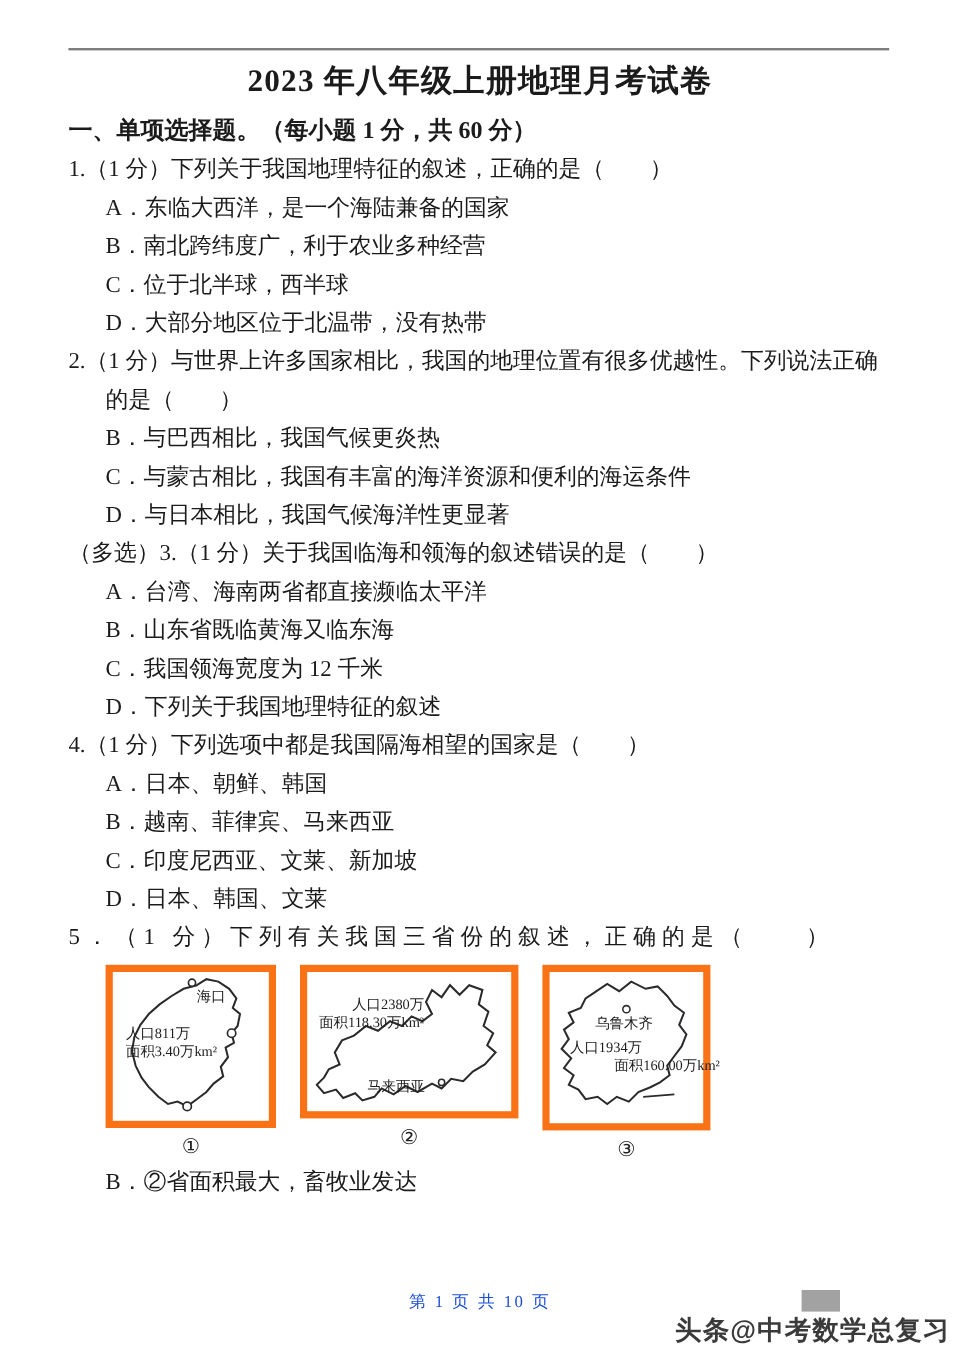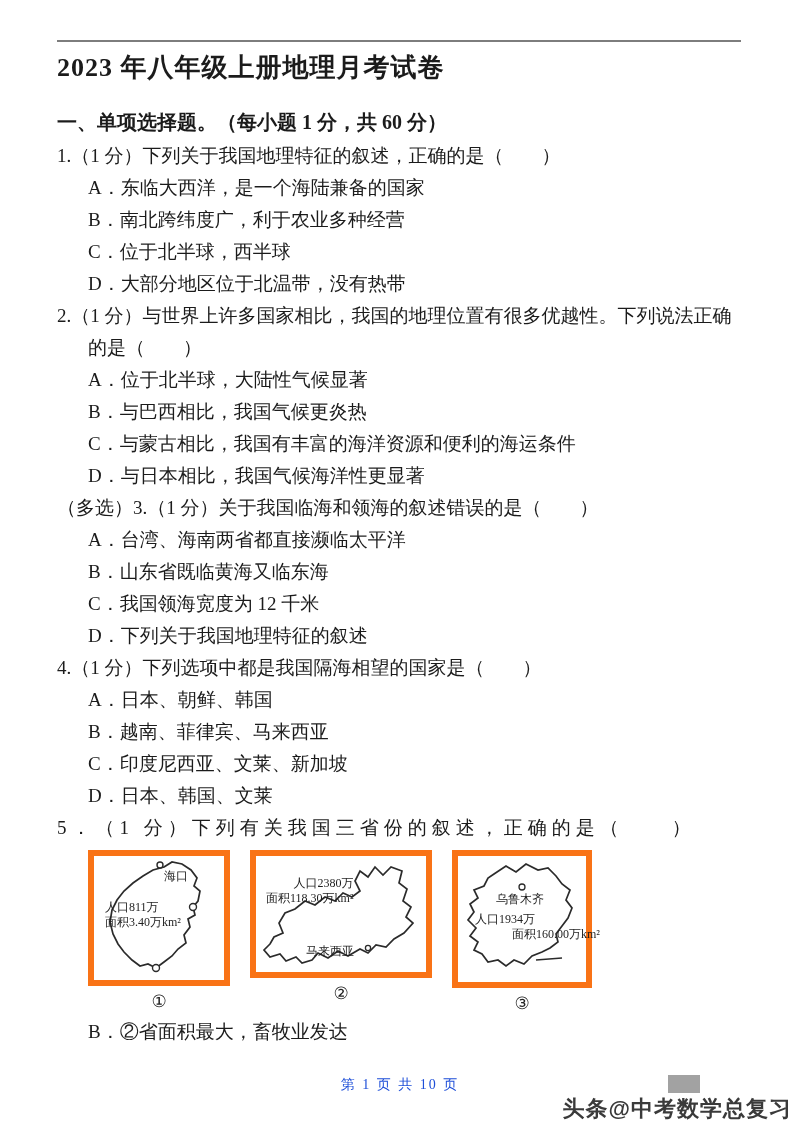--- a/index.html
+++ b/index.html
@@ -7,22 +7,22 @@
     width:800px;height:1130px;position:relative;overflow:hidden;
     background:#ffffff;color:#1b1b1b;
     font-family:"Liberation Serif","DejaVu Serif",serif;
   }
   .top-rule{
     position:absolute;left:57px;top:40px;width:684px;height:0;
     border:none;border-top:2px solid #7d7d7d;margin:0;
   }
   .content{position:absolute;left:57px;top:48px;width:686px;}
   .title{
-    font-size:26px;font-weight:bold;
-    margin:2px 0 24px 0;letter-spacing:1px;
+    text-align:center;font-size:26px;font-weight:bold;
+    margin:2px 0 10px 0;letter-spacing:1px;
   }
   .section-heading{
     font-size:20px;font-weight:bold;margin:0 0 4px 0;
   }
   .question{margin:0;}
   .stem{
     font-size:19px;line-height:32px;margin:0;
     padding-left:31px;text-indent:-31px;
   }
   .stem.spread{letter-spacing:5px;}
@@ -81,21 +81,20 @@
   <div class="question">
     <p class="stem">1.（1 分）下列关于我国地理特征的叙述，正确的是（　　）</p>
     <p class="option">A．东临大西洋，是一个海陆兼备的国家</p>
     <p class="option">B．南北跨纬度广，利于农业多种经营</p>
     <p class="option">C．位于北半球，西半球</p>
     <p class="option">D．大部分地区位于北温带，没有热带</p>
   </div>
 
   <div class="question">
     <p class="stem">2.（1 分）与世界上许多国家相比，我国的地理位置有很多优越性。下列说法正确的是（　　）</p>
-    <p class="option">A．位于北半球，大陆性气候显著</p>
     <p class="option">B．与巴西相比，我国气候更炎热</p>
     <p class="option">C．与蒙古相比，我国有丰富的海洋资源和便利的海运条件</p>
     <p class="option">D．与日本相比，我国气候海洋性更显著</p>
   </div>
 
   <div class="question">
     <p class="stem">（多选）3.（1 分）关于我国临海和领海的叙述错误的是（　　）</p>
     <p class="option">A．台湾、海南两省都直接濒临太平洋</p>
     <p class="option">B．山东省既临黄海又临东海</p>
     <p class="option">C．我国领海宽度为 12 千米</p>

